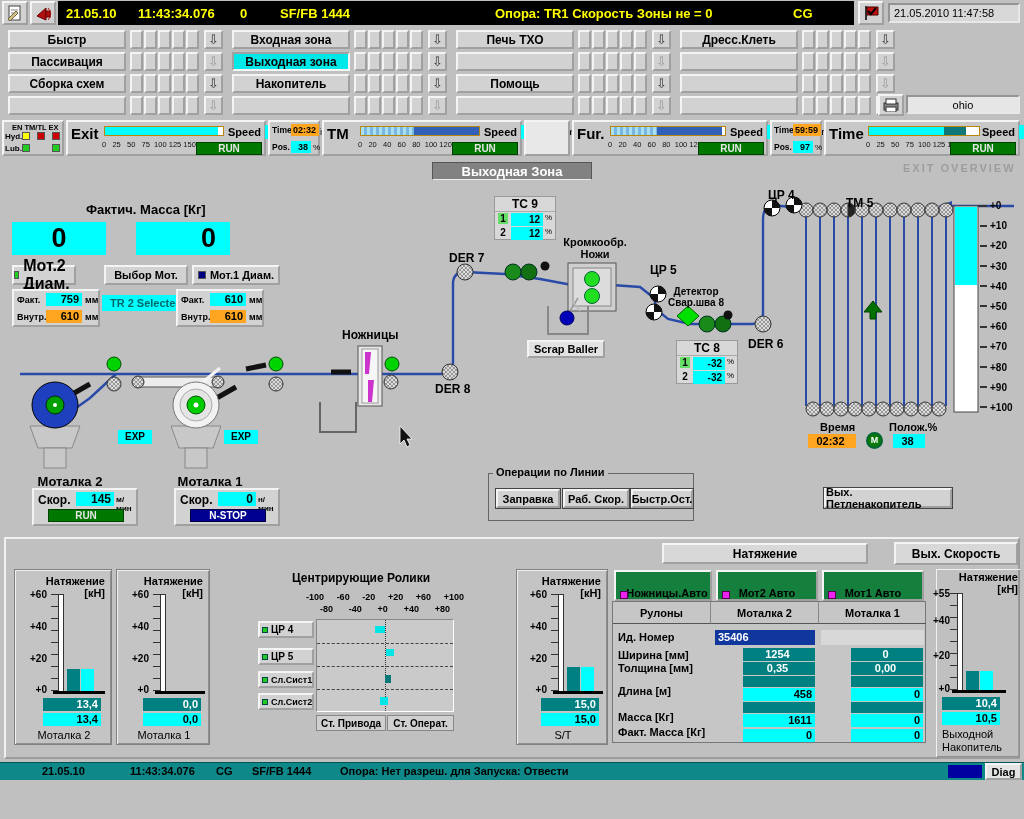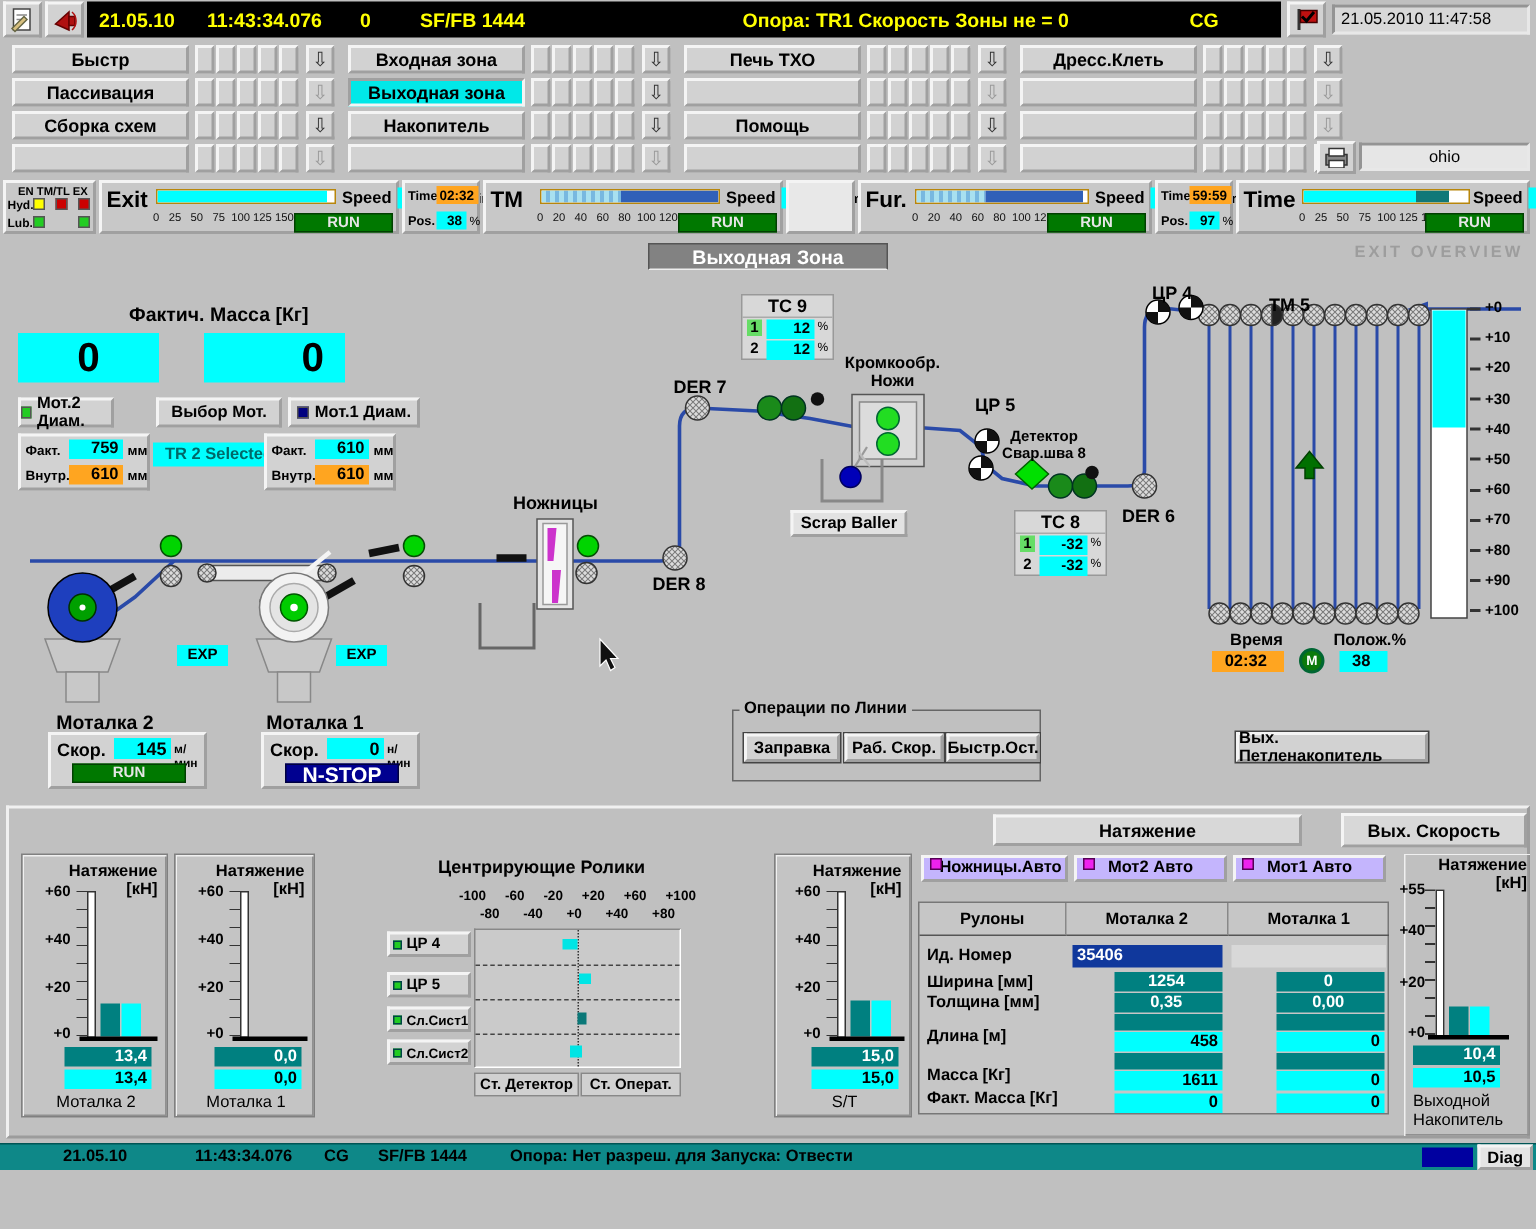--- a/index.html
+++ b/index.html
@@ -6,21 +6,21 @@
 html,body{width:1024px;height:819px}
 body{background:#c0c0c0;font-family:"Liberation Sans",sans-serif;position:relative;overflow:hidden;color:#000}
 .abs{position:absolute}
 .rz{border:2px outset #f4f4f4;background:#d2d2d2}
 .btn{border:2px outset #f4f4f4;background:#d2d2d2;font-weight:bold;display:flex;align-items:center;justify-content:center;cursor:default}
 .sz{border:2px inset #e8e8e8;background:#fff}
 .vc{background:#00ffff;font-weight:bold;text-align:right;padding-right:3px}
 .vt{background:#008080;color:#fff;font-weight:bold;text-align:right;padding-right:3px}
 .vo{background:#ffa520;font-weight:bold;text-align:right;padding-right:3px}
 .run{background:#007800;color:#e6e6e6;font-weight:bold;font-size:10px;display:flex;align-items:center;justify-content:center;border:1px solid #004000}
-.nstop{background:#000090;color:#fff;font-weight:bold;font-size:14px;display:flex;align-items:center;justify-content:center;border:1px solid #000040}
+.nstop{background:#000090;color:#fff;font-weight:bold;font-size:10px;display:flex;align-items:center;justify-content:center;border:1px solid #000040}
 .tks{font-size:7.5px;white-space:pre;color:#111}
 .bar{height:10px;border:1px solid #b8860b;background:#fff;position:relative;overflow:hidden}
 .bar i{position:absolute;top:0;bottom:0;display:block}
 .mcell{position:absolute;width:220px;height:19px}
 .mbtn{position:absolute;left:0;top:0;width:118px;height:19px;border:2px outset #f4f4f4;background:#d2d2d2;font-weight:bold;font-size:12px;display:flex;align-items:center;justify-content:center}
 .mbtn.on{background:#00e8e8;border-style:inset}
 .sqs{position:absolute;left:122px;top:0;display:flex;gap:1px}
 .sqs i{width:13px;height:19px;border:2px outset #f4f4f4;background:#d2d2d2;display:block}
 .marr{position:absolute;left:196px;top:0;width:19px;height:19px;border:2px outset #f4f4f4;background:#d2d2d2;font-size:13px;display:flex;align-items:center;justify-content:center;color:#333}
 .sbox{position:absolute;top:120px;height:36px;border:2px outset #f4f4f4;background:#c8c8c8}
@@ -33,21 +33,21 @@
 .gbar{position:absolute}
 .gv{position:absolute;width:58px;height:13px;font-size:11px;line-height:13px}
 .glab{position:absolute;font-size:11px;text-align:center}
 .ind{width:8px;height:8px;display:inline-block;margin-right:4px;border:1px solid #555}
 .tealcell{background:#008080;color:#fff;font-weight:bold;text-align:center;padding-right:3px;font-size:11px}
 .cyancell{background:#00ffff;color:#000;font-weight:bold;text-align:right;padding-right:3px;font-size:11px}
 .rowlab{position:absolute;font-size:11px;font-weight:bold}
 .cent-row{position:absolute;display:flex;justify-content:space-between;font-size:9px;font-weight:bold}
 .cbtn{position:absolute;width:56px;height:17px;border:2px outset #f4f4f4;background:#d2d2d2;font-size:10px;font-weight:bold;display:flex;align-items:center;padding-left:2px}
 .cbtn b{width:6px;height:6px;background:#22cc22;border:1px solid #044;margin-right:3px;flex:none}
-.abtn{position:absolute;height:18px;border:2px outset #f4f4f4;background:#c4b5fd;font-size:11px;font-weight:bold;display:flex;align-items:flex-start;justify-content:center}
+.abtn{position:absolute;height:31px;border:2px outset #f4f4f4;background:#15803d;font-size:11px;font-weight:bold;display:flex;align-items:flex-end;justify-content:center}
 .abtn b{position:absolute;left:4px;width:8px;height:8px;background:#ee22ee;border:1px solid #505}
 .gaugeT{position:absolute;right:6px;font-size:11px;font-weight:bold;text-align:right}
 .loopscale{position:absolute;display:flex;flex-direction:column;justify-content:space-between;font-size:10px;font-weight:bold}
 .loopscale div{display:flex;align-items:center}
 .loopscale div::before{content:"";width:7px;height:2px;background:#333;margin-right:3px}
 .ftxt{position:absolute;font-size:11px;font-weight:bold;color:#000}
 .ops-border{position:absolute;border:1px solid #666}
 .opbtn{position:absolute;height:19px;border:2px outset #f4f4f4;background:#d2d2d2;font-size:11px;font-weight:bold;display:flex;align-items:center;justify-content:center;box-shadow:0 0 0 1px #444}
 </style>
 </head>
@@ -502,21 +502,21 @@
   <polygon points="400,268 400,286 404,282 407,289 410,287 407,281 412,281" fill="#111" stroke="#fff" stroke-width="0.8"></polygon>
 </svg>
 
   <div class="abs" style="left:903px;top:4px;color:#9d9d9d;font-weight:bold;font-size:11px;letter-spacing:2px">EXIT OVERVIEW</div>
   <div class="abs" style="left:432px;top:4px;width:160px;height:18px;background:#828282;border:1px solid #555;border-bottom-color:#eee;color:#fff;font-weight:bold;font-size:13px;text-align:center;line-height:17px">Выходная Зона</div>
 
   <div class="abs lbl" style="left:86px;top:44px;font-size:13px">Фактич. Масса [Кг]</div>
   <div class="abs" style="left:12px;top:64px;width:94px;height:33px;background:#00ffff;font-size:27px;font-weight:bold;text-align:center;line-height:33px">0</div>
   <div class="abs" style="left:136px;top:64px;width:94px;height:33px;background:#00ffff;font-size:27px;font-weight:bold;text-align:right;padding-right:14px;line-height:33px">0</div>
 
-  <div class="btn abs" style="left:12px;top:107px;width:64px;height:20px;font-size:11px">
+  <div class="btn abs" style="left:12px;top:107px;width:64px;height:20px;font-size:16px">
       <b class="ind" style="background:#22cc22"></b>
       <span>Мот.2 Диам.</span>
     </div>
   <div class="btn abs" style="left:104px;top:107px;width:84px;height:20px;font-size:11px">
       <span>Выбор Мот.</span>
     </div>
   <div class="btn abs" style="left:192px;top:107px;width:88px;height:20px;font-size:11px">
       <b class="ind" style="background:#000080"></b>
       <span>Мот.1 Диам.</span>
     </div>
@@ -702,21 +702,21 @@
   <div class="abs" style="left:310px;top:80px;width:138px;height:93px;background:#cacaca;border:1px solid #888;border-right-color:#fff;border-bottom-color:#fff">
     <div class="abs" style="left:0;top:23px;width:100%;border-top:1px dashed #444"></div>
     <div class="abs" style="left:0;top:46px;width:100%;border-top:1px dashed #444"></div>
     <div class="abs" style="left:0;top:69px;width:100%;border-top:1px dashed #444"></div>
     <div class="abs" style="left:68px;top:0;height:100%;border-left:1px dotted #333"></div>
     <div class="abs" style="left:58px;top:6px;width:10px;height:7px;background:#00e5e5"></div>
     <div class="abs" style="left:69px;top:29px;width:8px;height:7px;background:#00e5e5"></div>
     <div class="abs" style="left:68px;top:55px;width:6px;height:8px;background:#0a7878"></div>
     <div class="abs" style="left:63px;top:77px;width:8px;height:8px;background:#00e5e5"></div>
   </div>
-  <div class="abs" style="left:310px;top:176px;width:70px;height:16px;border:1px solid #888;background:#d0d0d0;font-size:10px;font-weight:bold;text-align:center;line-height:15px">Ст. Детектор</div>
+  <div class="abs" style="left:310px;top:176px;width:70px;height:16px;border:1px solid #888;background:#d0d0d0;font-size:10px;font-weight:bold;text-align:center;line-height:15px">Ст. Привода</div>
   <div class="abs" style="left:381px;top:176px;width:67px;height:16px;border:1px solid #888;background:#d0d0d0;font-size:10px;font-weight:bold;text-align:center;line-height:15px">Ст. Операт.</div>
 
   <div class="gbox" style="left:510px;top:30px;width:92px;height:176px">
     <div class="gaugeT" style="top:5px">Натяжение</div>
     <div class="gaugeT" style="top:17px">[кН]</div>
     <div class="gtick" style="left:0px;top:19px">+60</div>
     <div class="gtick" style="left:0px;top:51px">+40</div>
     <div class="gtick" style="left:0px;top:83px">+20</div>
     <div class="gtick" style="left:0px;top:114px">+0</div>
     <div class="gminor" style="left:34px;top:24px;height:98px"></div>

